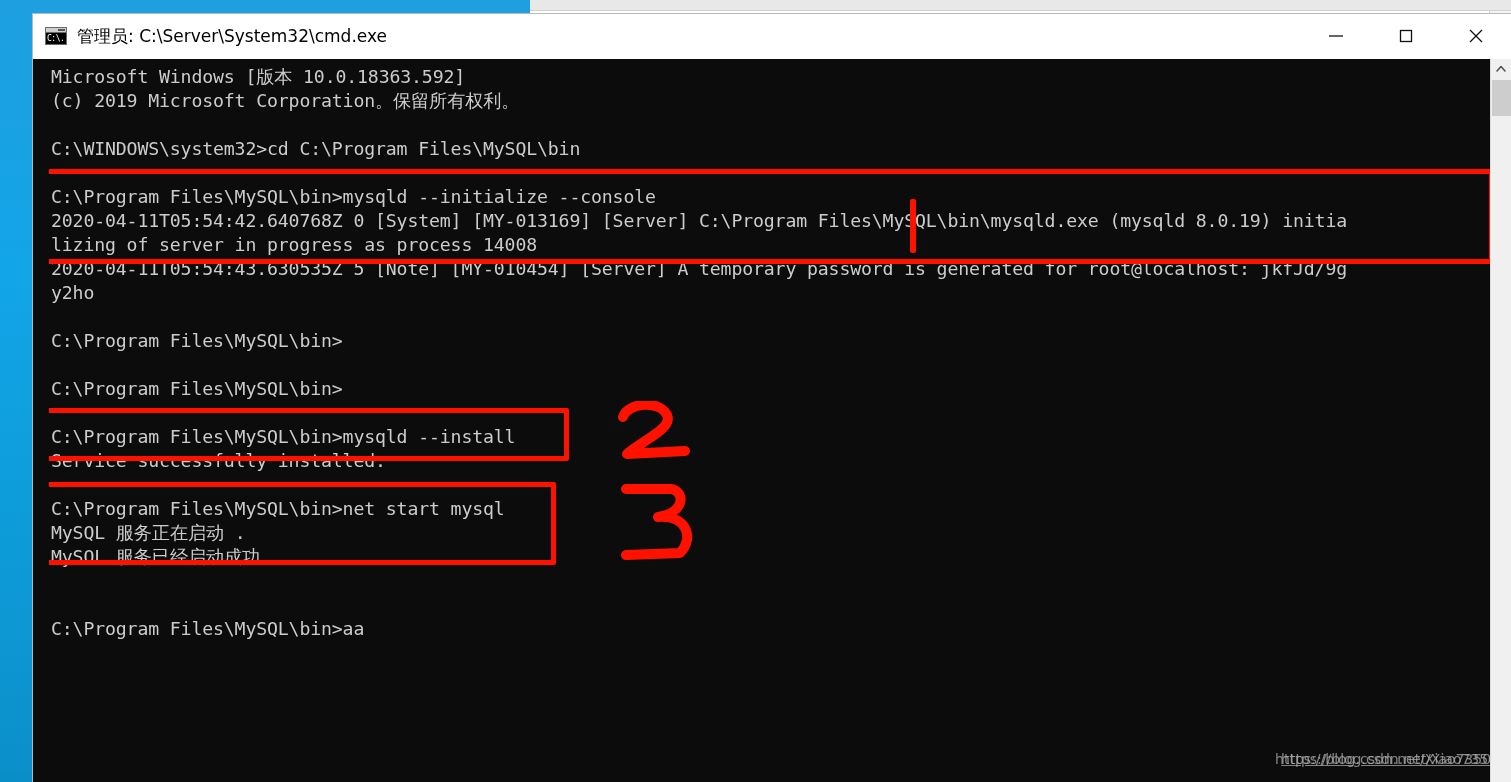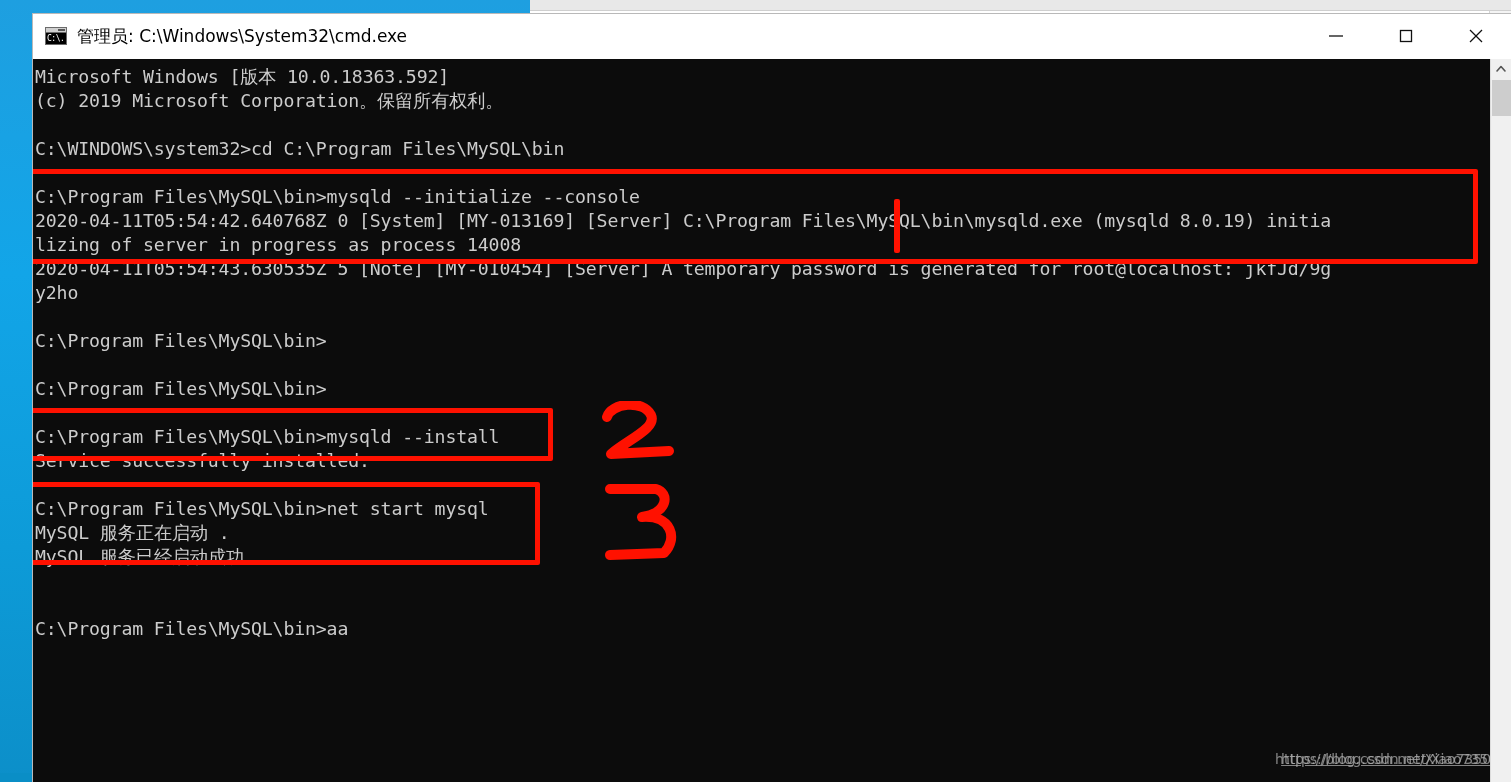--- a/index.html
+++ b/index.html
@@ -160,20 +160,21 @@
     justify-content: center;
     background: transparent;
   }
   .win-btn svg { display: block; }
 
   .console-body {
     position: relative;
     height: 724px;
     background: #0c0c0c;
     overflow: hidden;
+    margin-left: 16px;
   }
   .console-text {
     position: absolute;
     left: 0; top: 0;
     padding: 6px 0 0 2px;
     font-family: "DejaVu Sans Mono", monospace;
     font-size: 18.2px;
     line-height: 24px;
     color: #cccccc;
     white-space: pre;
@@ -261,21 +262,21 @@
   <div class="bg-bottom-strip"></div>
   <div class="bg-bottom-dark"></div>
 
   <div class="console-window">
 
     <div class="titlebar">
       <div class="title-icon">
         <div class="bar"></div>
         <div class="screen">C:\.</div>
       </div>
-      <div class="title-text">管理员: C:\Windows\System32\cmd.exe</div>
+      <div class="title-text">管理员: C:\Server\System32\cmd.exe</div>
 
       <div class="win-buttons">
         <div class="win-btn">
           <svg width="24" height="24" viewBox="0 0 24 24" aria-hidden="true">
             <line x1="5" y1="12" x2="19" y2="12" stroke="#111" stroke-width="1.3"></line>
           </svg>
         </div>
         <div class="win-btn">
           <svg width="24" height="24" viewBox="0 0 24 24" aria-hidden="true">
             <rect x="6.5" y="6.5" width="11" height="11" fill="none" stroke="#111" stroke-width="1.3"></rect>

